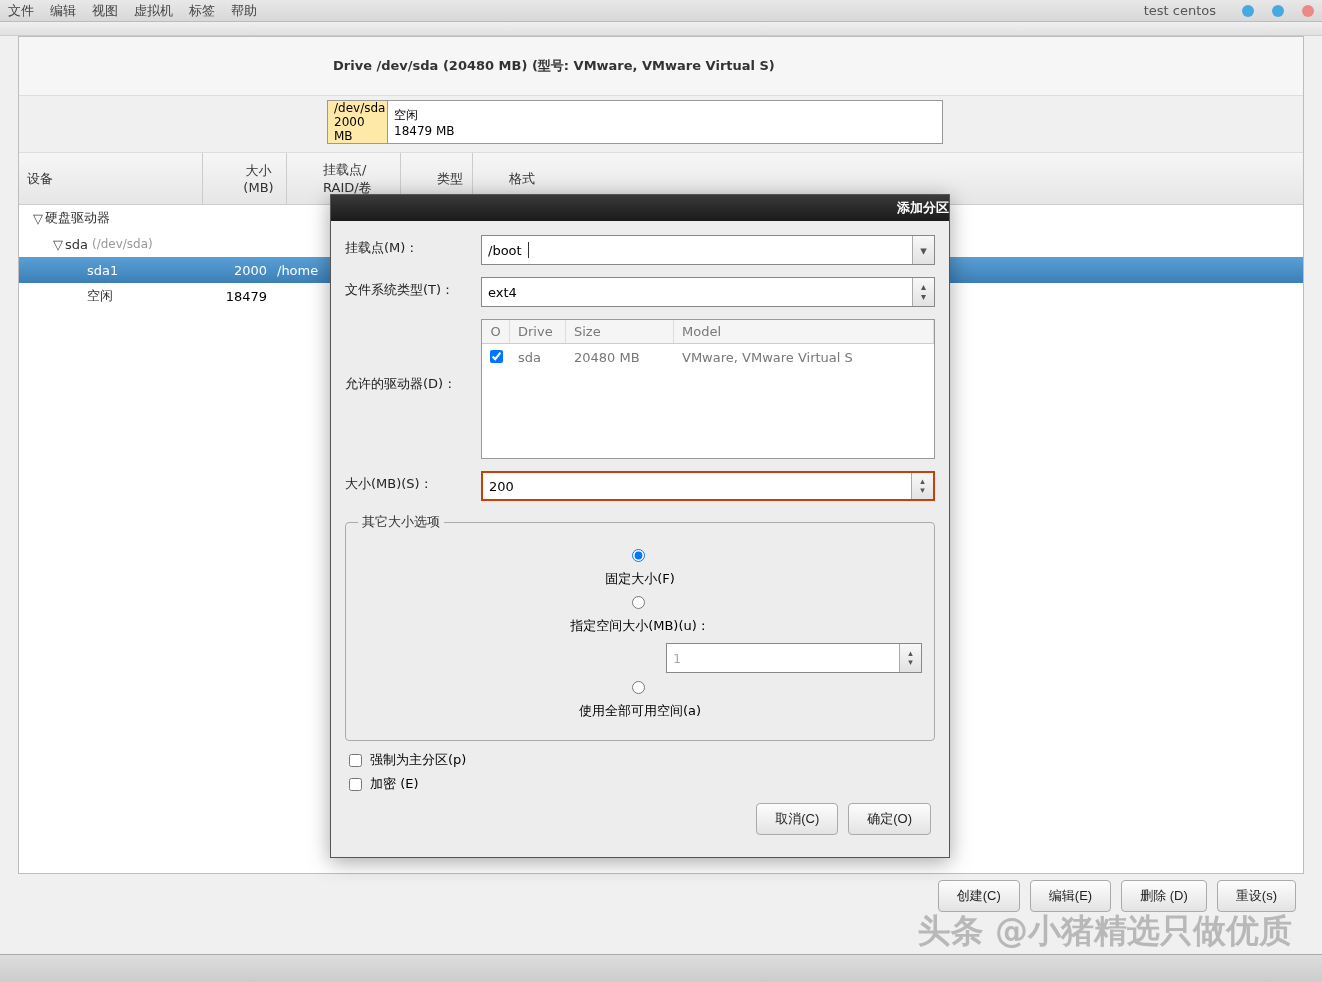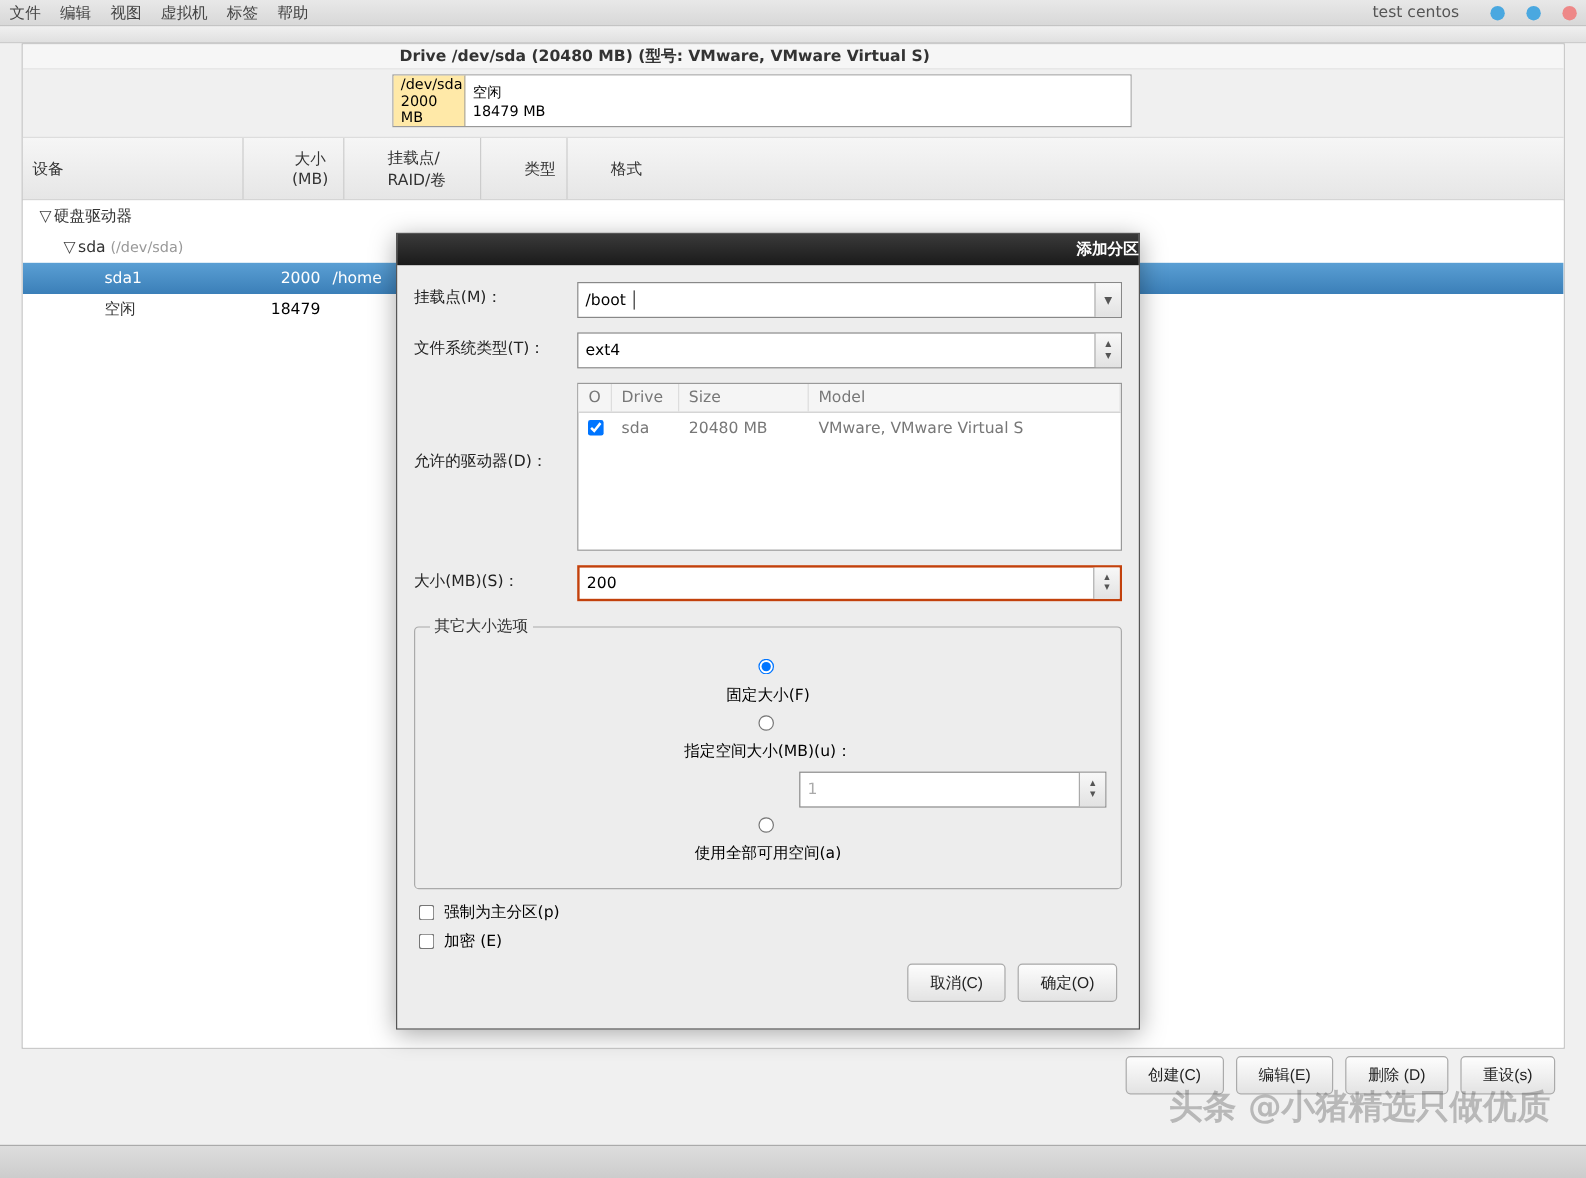--- a/index.html
+++ b/index.html
@@ -45,21 +45,21 @@
 .main-window {
   position: absolute;
   top: 36px; left: 18px; right: 18px; bottom: 108px;
   background: #fff;
   border: 1px solid #bdbdbd;
   display: flex;
   flex-direction: column;
 }
 
 .drive-title-area {
-  padding: 1px 10px;
+  padding: 20px 10px;
   background: #f6f6f6;
   border-bottom: 1px solid #ddd;
 }
 .drive-title-area .drive-title {
   font-weight: bold;
   color: #333;
   padding-left: 304px;
 }
 
 .drive-graphic-row {
@@ -247,23 +247,23 @@
 .radio-row .inline-spin { margin-left:auto; width:256px; }
 
 .check-row { display:flex; align-items:center; gap:8px; margin:6px 0 6px 4px; }
 
 .modal-buttons {
   display:flex; justify-content:flex-end; gap:10px;
   padding:4px 4px 10px 4px;
 }
 
 .watermark {
-  position:absolute; bottom:40px; right:30px;
+  position:absolute; bottom:28px; right:30px;
   color: rgba(80,80,80,.35);
-  font-size:28px; font-weight:bold;
+  font-size:33px; font-weight:bold;
   pointer-events:none;
 }
 .botbar {
   position:absolute; bottom:0; left:0; right:0; height:28px;
   background: linear-gradient(#ddd,#ccc);
   border-top:1px solid #aaa;
 }
 </style>
 </head>
 <body>

